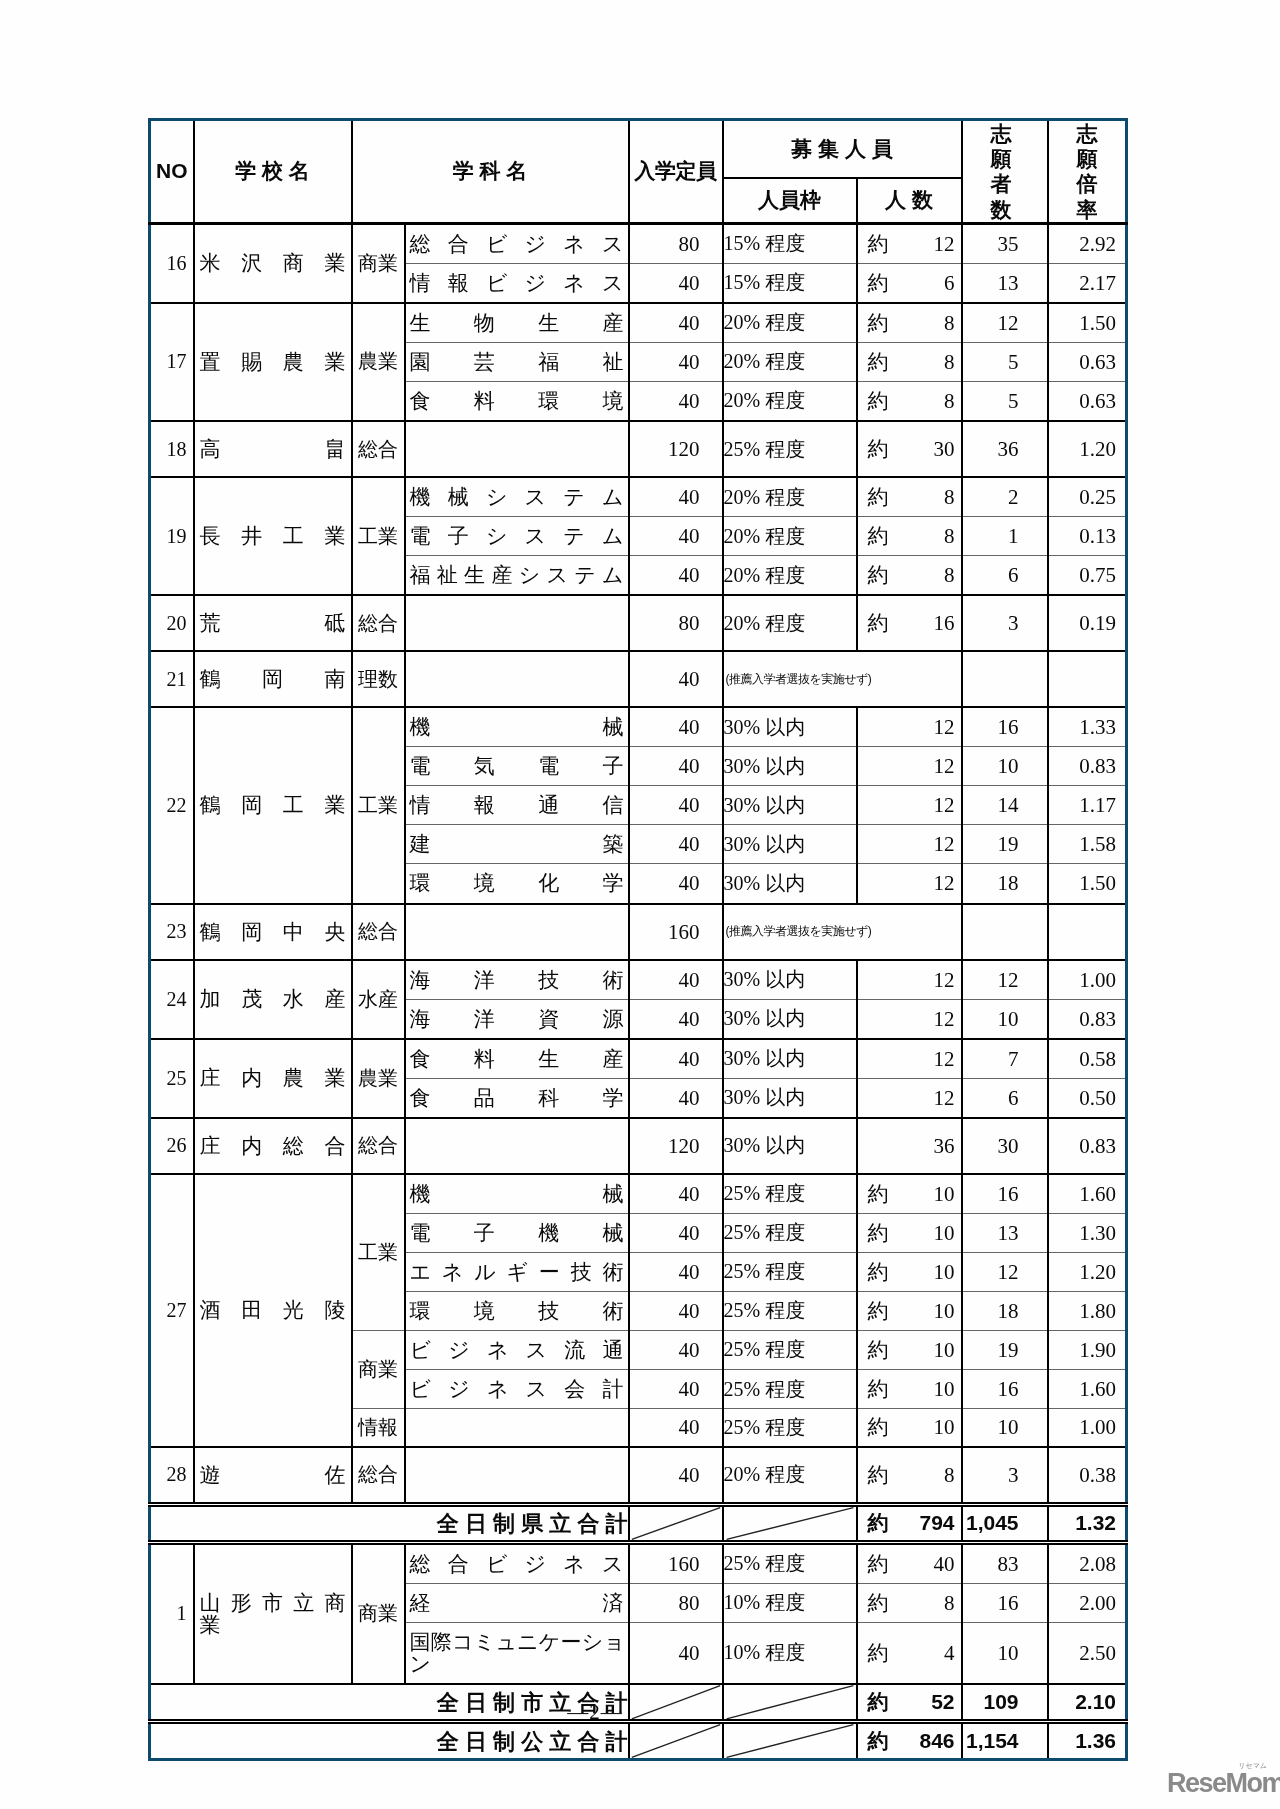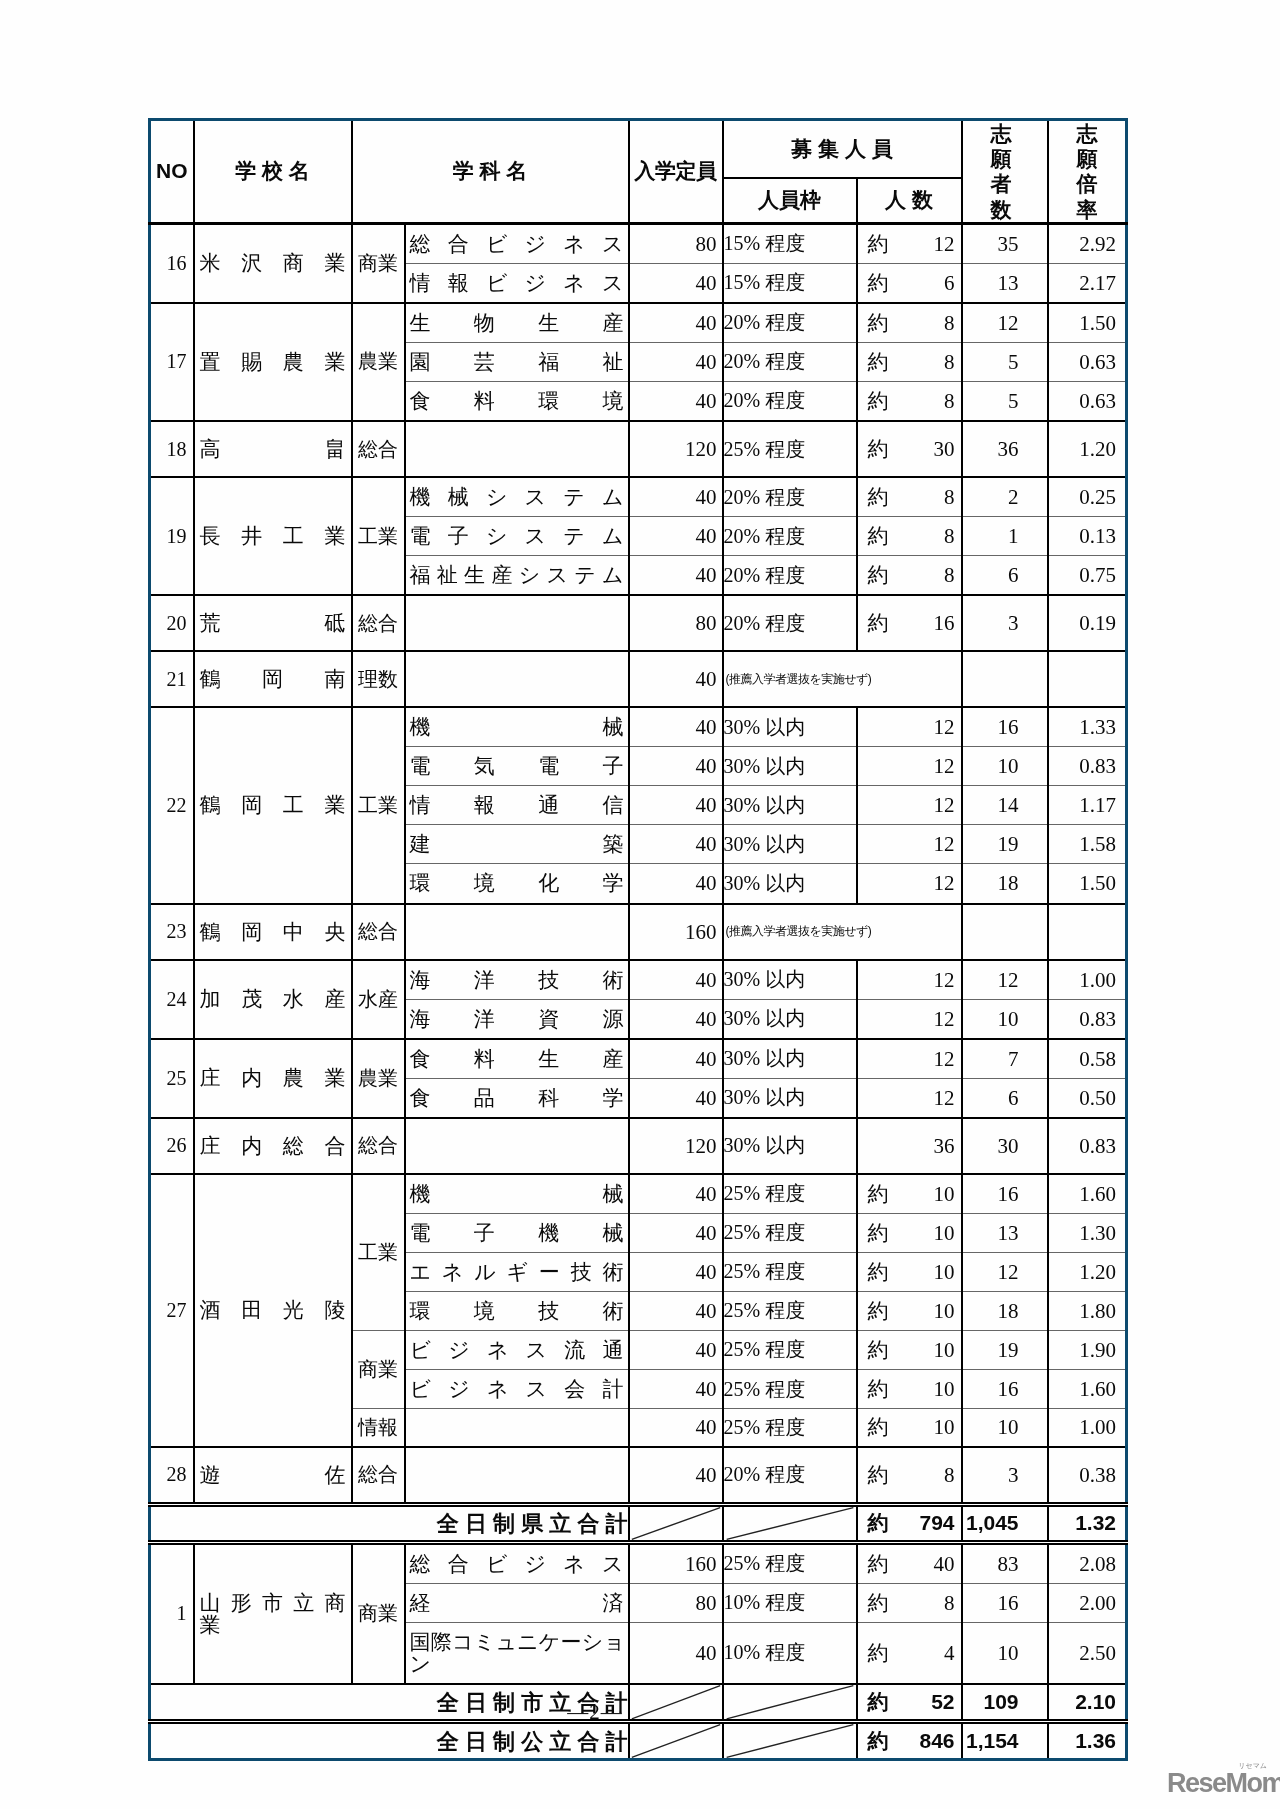--- a/index.html
+++ b/index.html
@@ -22,21 +22,21 @@
   tr.grp td{border-top:2px solid #000;}
   tr.sub td{border-top:1px solid #666;}
   tr.dbl td{border-top:5px double #000;}
   tr.sum td{font-family:"Liberation Sans","DejaVu Sans",sans-serif;font-weight:bold;}
   
   td.no{text-align:right;padding-right:6px;font-size:20px;}
   td.school{text-align:justify;text-align-last:justify;padding:16px 5px;}
   td.dept{text-align:center;font-family:"Liberation Sans","DejaVu Sans",sans-serif;font-size:20px;}
   td.subject{text-align:justify;text-align-last:justify;padding:8px 4px;}
   td.subject.tight{letter-spacing:-1.5px;}
-  td.capacity{text-align:right;padding-right:5px;}
+  td.capacity{text-align:right;padding-right:22px;}
   td.quota{text-align:left;font-size:20px;}
   td.note{font-family:"Liberation Sans","DejaVu Sans",sans-serif;font-size:12px;
           letter-spacing:-0.5px;text-align:left;padding-left:2px;}
   .cc{display:flex;justify-content:space-between;align-items:center;padding:0 6px 0 10px;}
   td.applicants{text-align:right;padding-right:28px;}
   td.ratio{text-align:right;padding-right:9px;}
   td.sum-label{text-align:right;padding-left:7px;font-size:22px;}
   td.diag{position:relative;}
   td.diag svg{position:absolute;left:0;top:0;width:100%;height:100%;display:block;}
   

